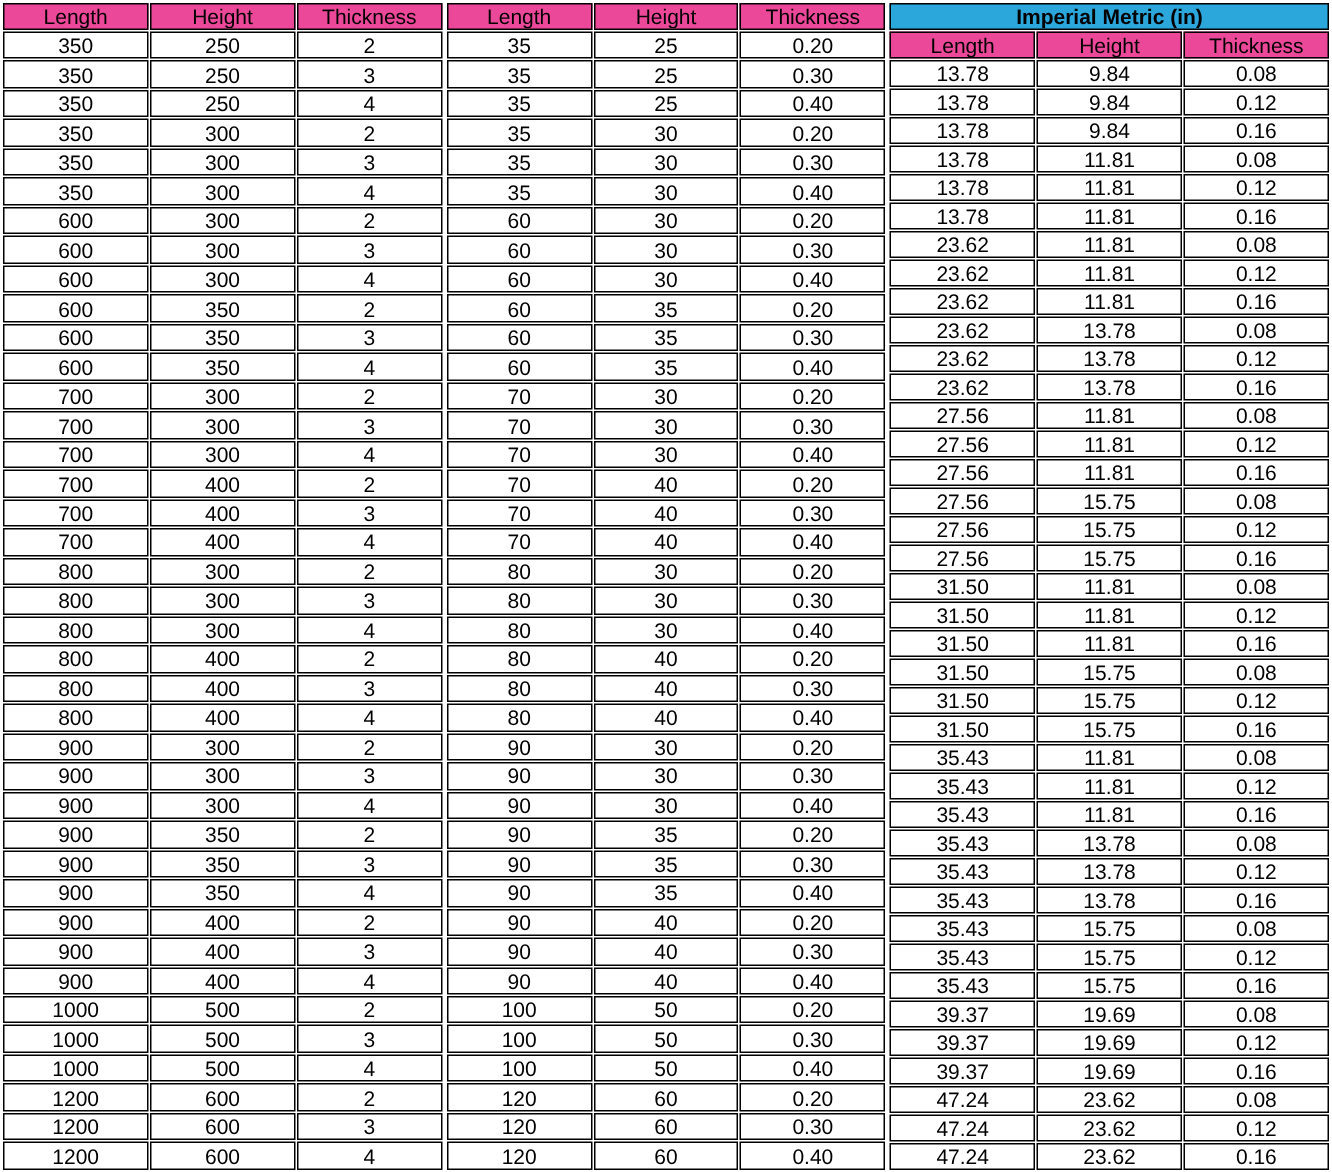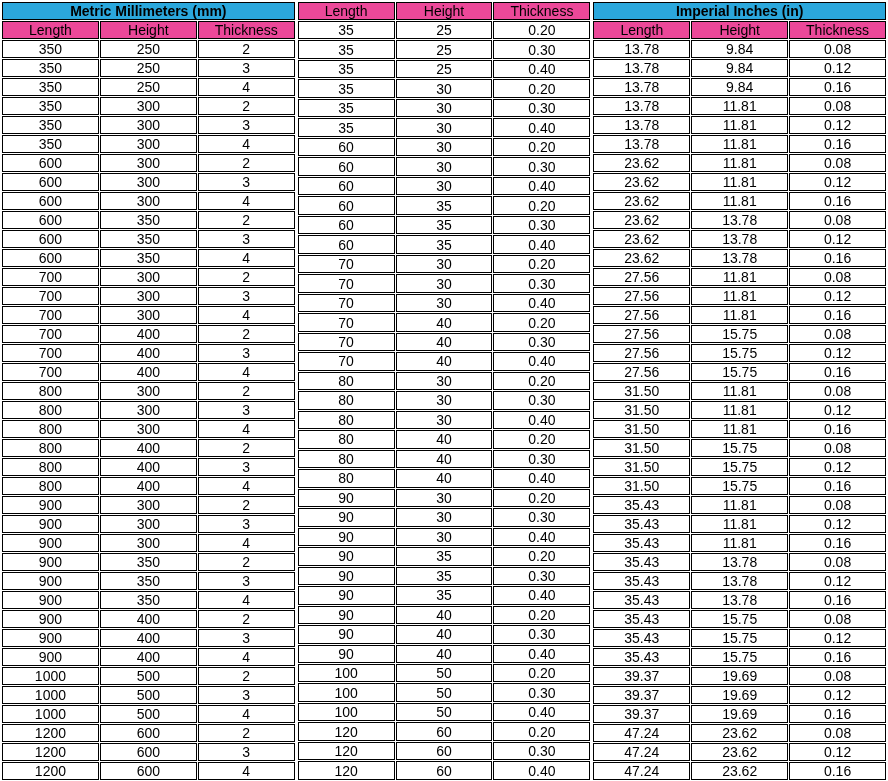--- a/index.html
+++ b/index.html
@@ -52,23 +52,20 @@
   }
 </style>
 </head>
 <body>
 
 <div class="tables">
 
   <table class="group">
     <thead>
       <tr>
-        <th colspan="3" class="gt">Metric Millimeters (mm)</th>
-      </tr>
-      <tr>
         <th class="ch">Length</th>
         <th class="ch">Height</th>
         <th class="ch">Thickness</th>
       </tr>
     </thead>
     <tbody>
         <tr>
           <td>350</td>
           <td>250</td>
           <td>2</td>
@@ -469,21 +466,21 @@
           <td>120</td>
           <td>60</td>
           <td>0.40</td>
         </tr>
       </tbody>
   </table>
 
   <table class="group">
     <thead>
       <tr>
-        <th colspan="3" class="gt">Imperial Inches (in)</th>
+        <th colspan="3" class="gt">Imperial Metric (in)</th>
       </tr>
       <tr>
         <th class="ch">Length</th>
         <th class="ch">Height</th>
         <th class="ch">Thickness</th>
       </tr>
     </thead>
     <tbody>
         <tr>
           <td>13.78</td>

